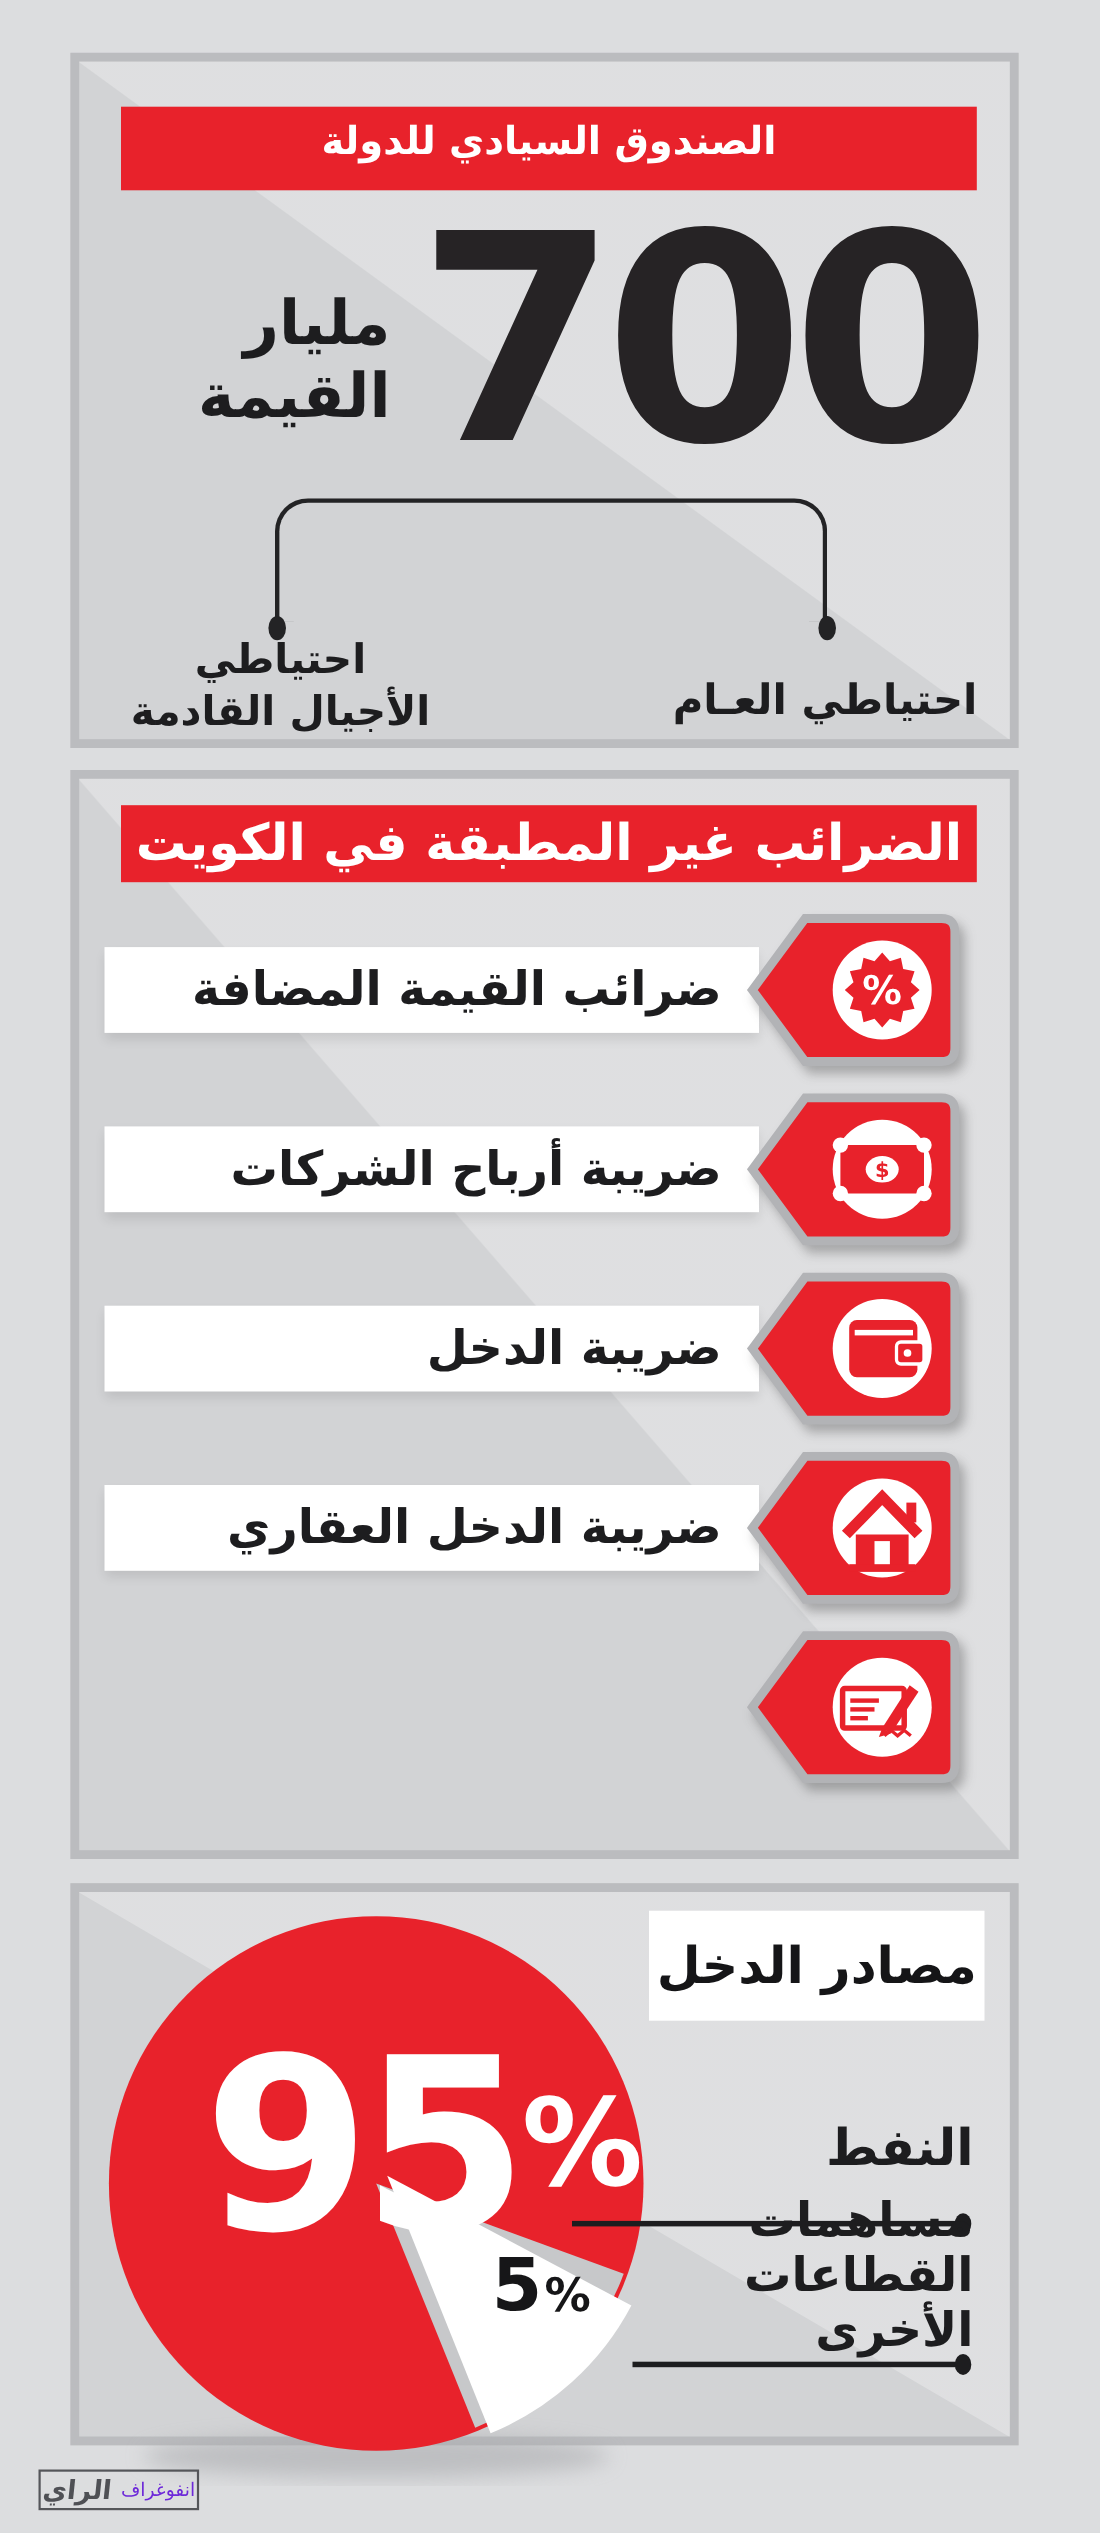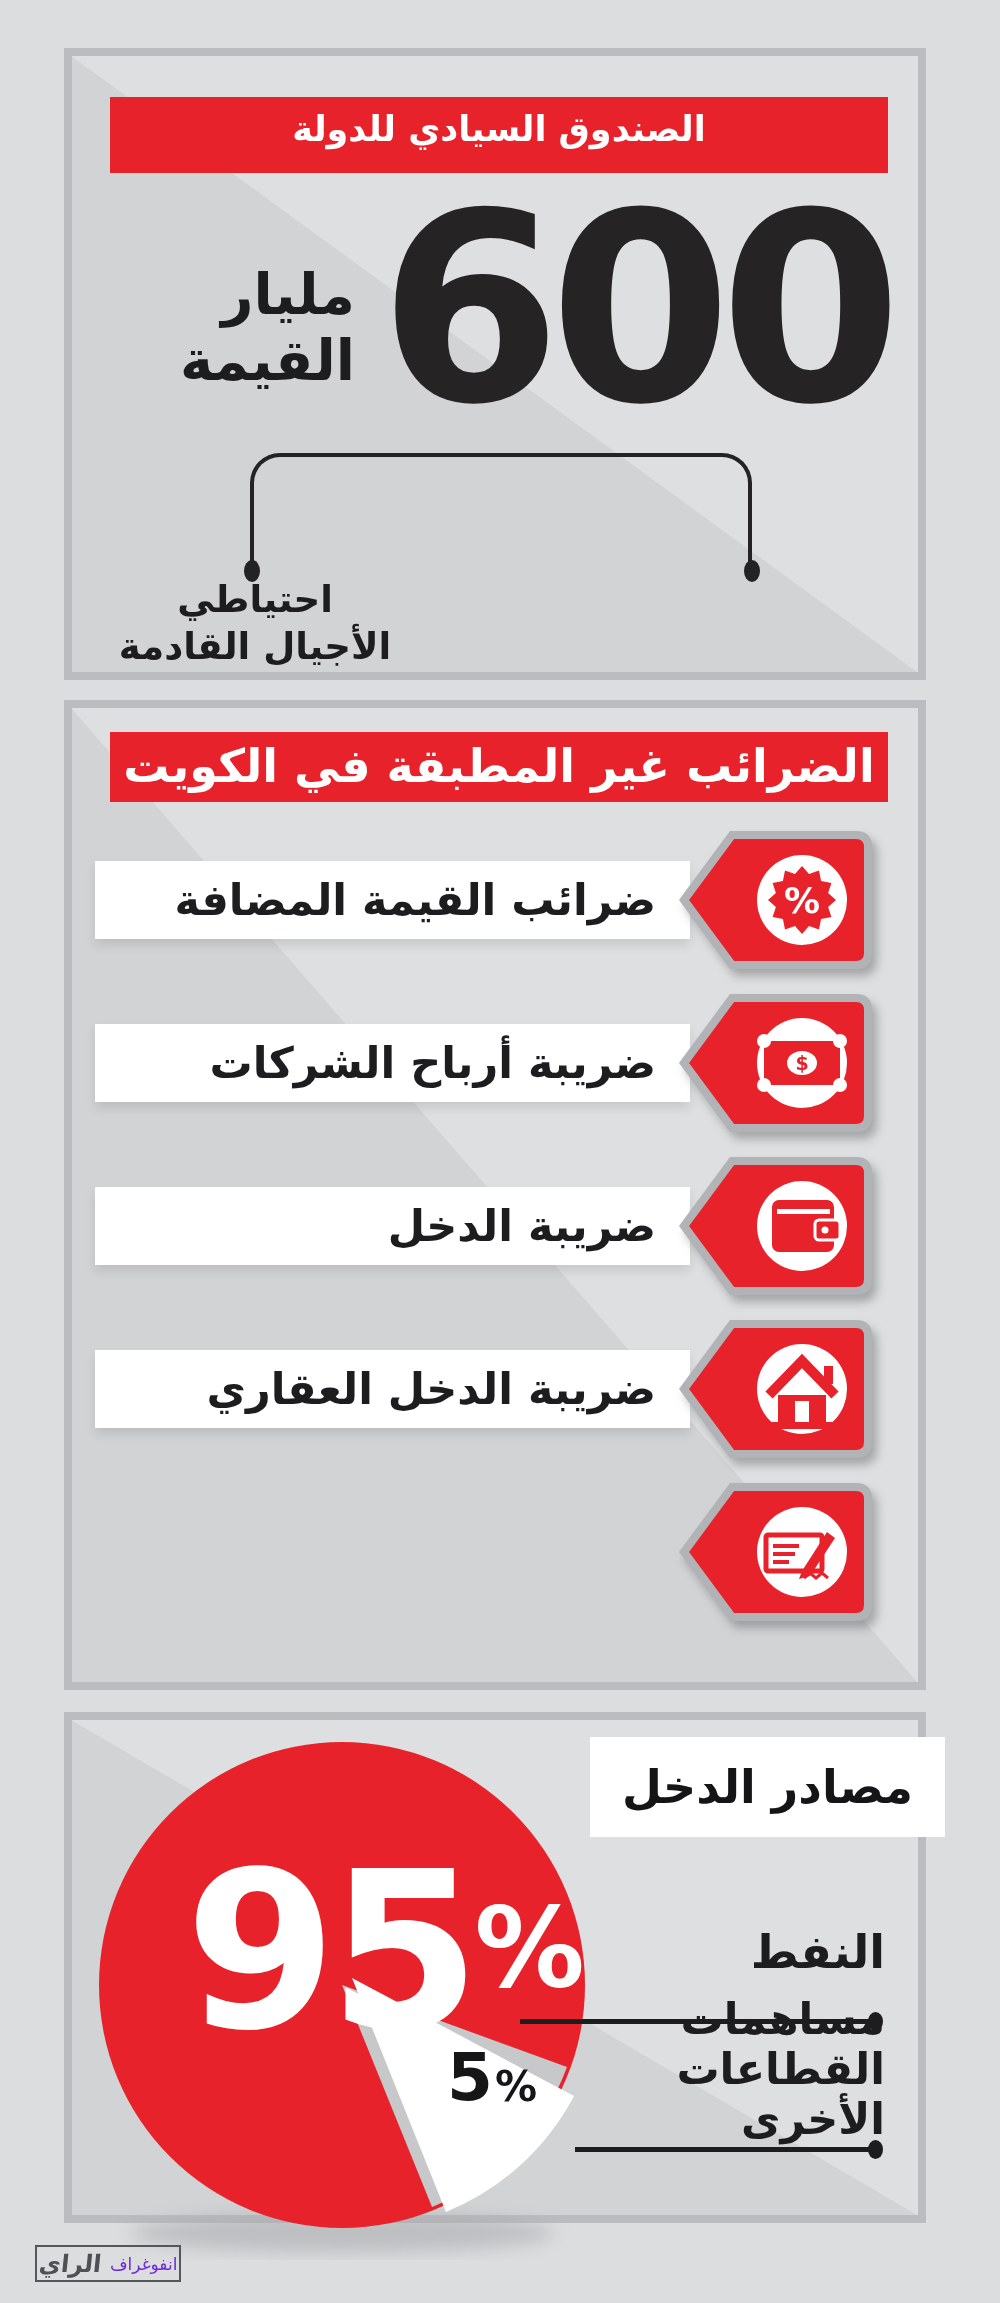--- a/index.html
+++ b/index.html
@@ -43,21 +43,21 @@
   .tax-bar{
     position:absolute;left:95px;width:595px;height:78px;background:#fff;z-index:3;
     direction:rtl;font-weight:bold;font-size:43px;line-height:78px;
     padding-right:34px;box-shadow:0 6px 10px rgba(0,0,0,.10);
   }
   .tax-hex{position:absolute;left:678px;width:196px;height:146px;z-index:4;}
   .tax-hex svg{filter:drop-shadow(5px 7px 5px rgba(60,60,60,.35));}
 
   
   #income-title-box{
-    position:absolute;left:590px;top:1737px;width:355px;height:100px;background:#fff;z-index:3;
+    position:absolute;left:590px;top:1737px;width:305px;height:100px;background:#fff;z-index:3;
     display:flex;align-items:center;justify-content:center;
   }
   #income-title-box .t{font-weight:bold;font-size:46px;direction:rtl;color:#151517;}
   #pie-svg{position:absolute;left:80px;top:1730px;z-index:2;}
   #big-pct{position:absolute;left:185px;top:1856px;z-index:3;display:flex;align-items:center;color:#fff;font-weight:bold;}
   #big-pct .v{font-size:218px;line-height:.88;letter-spacing:-8px;}
   #big-pct .s{font-size:110px;line-height:.8;margin:0 0 8px 2px;}
   #small-pct{position:absolute;left:447px;top:2048px;z-index:4;display:flex;align-items:flex-end;color:#161618;font-weight:bold;}
   #small-pct .v{font-size:66px;line-height:.9;}
   #small-pct .s{font-size:42px;line-height:.9;margin:0 0 2px 2px;}
@@ -90,30 +90,33 @@
 
   <div id="banner1" class="banner">
     <span>الصندوق السيادي للدولة</span>
   </div>
 
   <div id="amount-row">
     <div id="amount-units">
       <div>مليار</div>
       <div>القيمة</div>
     </div>
-    <div id="amount-number">600</div>
+    <div id="amount-number">700</div>
   </div>
 
   <div id="bracket"></div>
   <div id="dot-left" class="bracket-dot"></div>
   <div id="dot-right" class="bracket-dot"></div>
 
   <div id="branch-left" class="branch-label">
     <div>احتياطي</div>
     <div>الأجيال القادمة</div>
+  </div>
+  <div id="branch-right" class="branch-label">
+    <span>احتياطي العـام</span>
   </div>
 
   <div class="card" style="top:700px;height:990px;">
     <div class="shine"></div>
   </div>
 
   <div id="banner2" class="banner">
     <span>الضرائب غير المطبقة في الكويت</span>
   </div>
 

